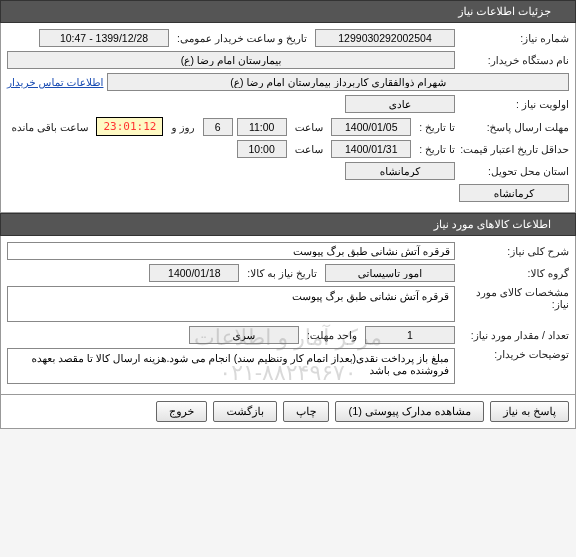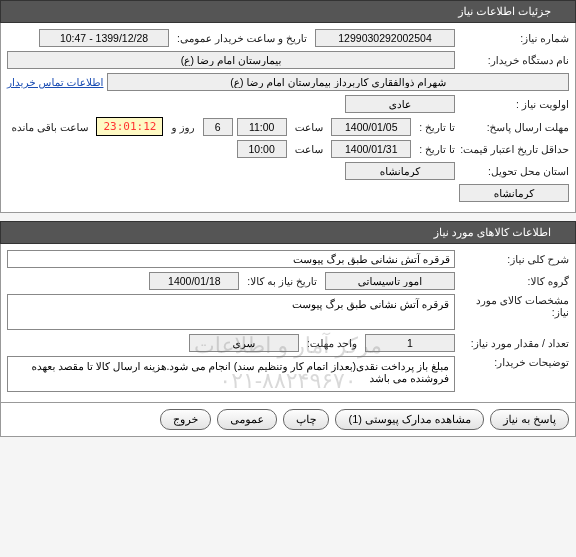--- a/index.html
+++ b/index.html
@@ -87,21 +87,21 @@
   border: 1px solid #999;
   border-top: none;
 }
 .btn {
   border: 1px solid #666;
   background: linear-gradient(#fdfdfd, #e3e3e3);
   padding: 3px 12px;
   font-size: 11px;
   font-family: Tahoma, Arial, sans-serif;
   cursor: pointer;
-  border-radius: 10px;
+  border-radius: 2px;
 }
 .watermark {
   position: absolute;
   left: 50%;
   top: 50%;
   transform: translate(-50%, -50%);
   font-size: 22px;
   color: rgba(120,120,120,0.28);
   pointer-events: none;
   white-space: pre;
@@ -166,21 +166,21 @@
     <span class="label">استان محل تحویل:</span>
     <input class="field field-ro" style="width: 110px;" readonly="" value="کرمانشاه">
   </div>
 
   <div class="row">
     <input class="field field-ro" style="width: 110px;" readonly="" value="کرمانشاه">
   </div>
 
 </div>
 
-<div class="section-header" style="margin-top:8px">
+<div class="section-header" style="margin-top:0">
   <span>اطلاعات کالاهای مورد نیاز</span>
 </div>
 
 <div class="section-body rel">
 
   <div class="watermark">مرکز آمار و اطلاعات
 ۰۲۱-۸۸۲۴۹۶۷۰</div>
 
   <div class="row">
     <span class="label">شرح کلی نیاز:</span>
@@ -210,15 +210,15 @@
     <span class="label">توضیحات خریدار:</span>
     <div class="textarea" style="flex:1">مبلغ باز پرداخت نقدی(بعداز اتمام کار وتنظیم سند) انجام می شود.هزینه ارسال کالا تا مقصد بعهده فروشنده می باشد</div>
   </div>
 
 </div>
 
 <div class="btn-bar">
   <button class="btn">پاسخ به نیاز</button>
   <button class="btn">مشاهده مدارک پیوستی (1)</button>
   <button class="btn">چاپ</button>
-  <button class="btn">عمومی</button>
+  <button class="btn">بازگشت</button>
   <button class="btn">خروج</button>
 </div>
 
 </body></html>

